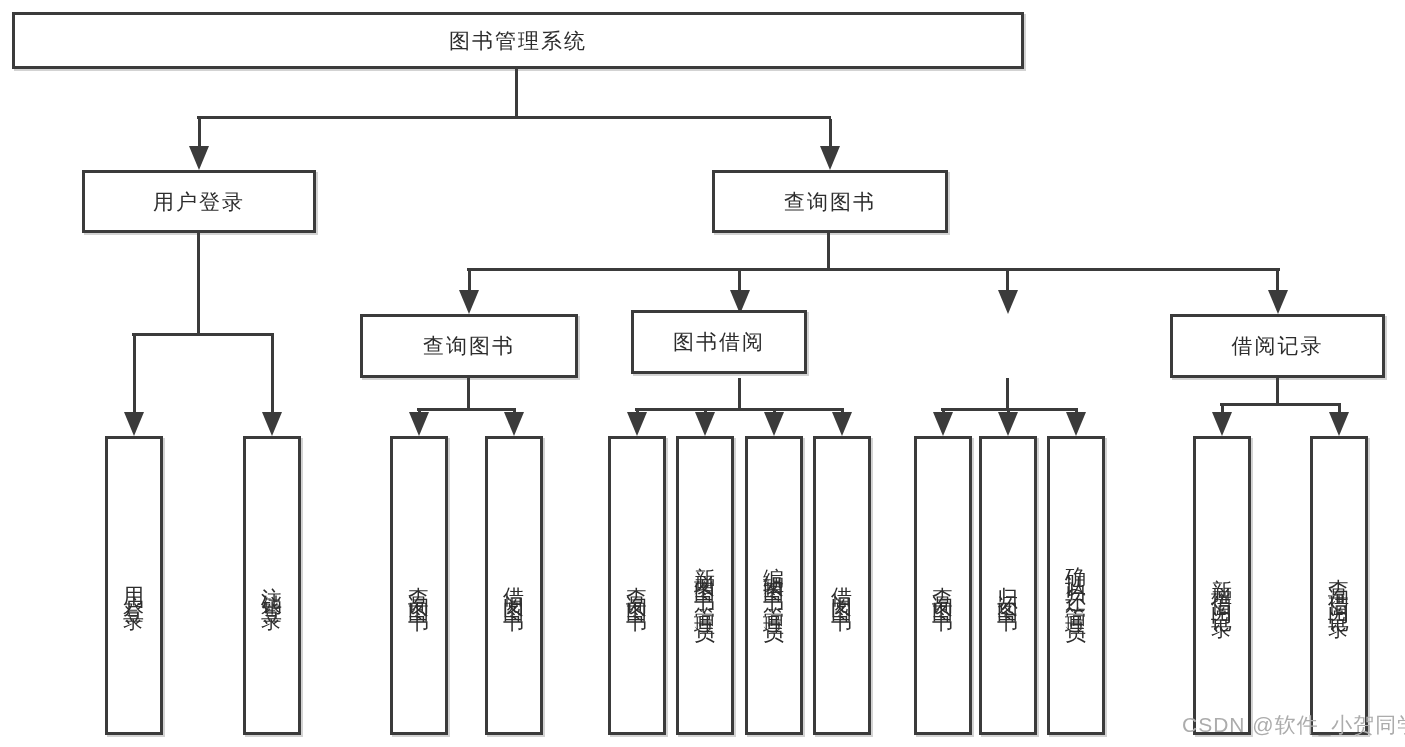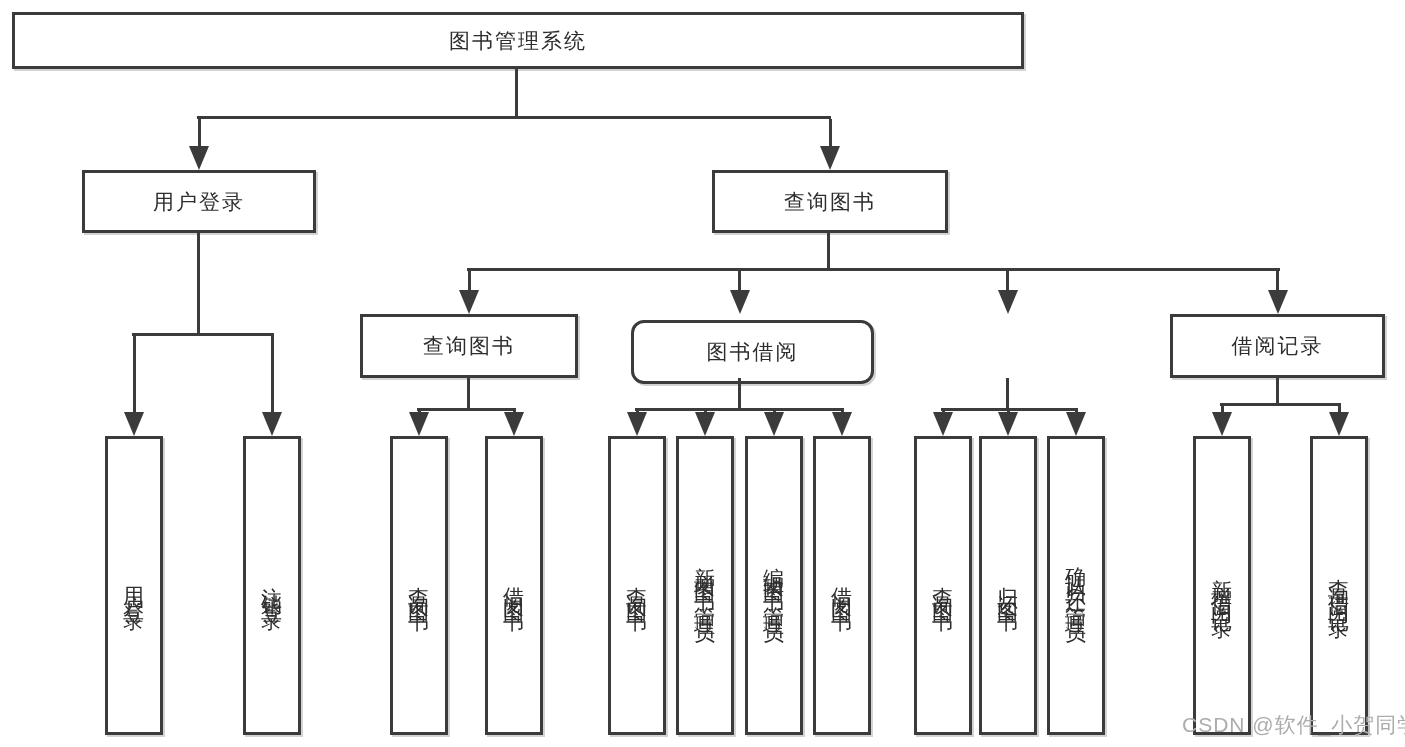--- a/index.html
+++ b/index.html
@@ -88,21 +88,21 @@
   <div class="stem" style="left:738px;top:271px;height:22px;"></div>
   <div class="ahead" style="left:730px;top:290px;"></div>
   <div class="stem" style="left:1006px;top:271px;height:22px;"></div>
   <div class="ahead" style="left:998px;top:290px;"></div>
   <div class="stem" style="left:1276px;top:271px;height:22px;"></div>
   <div class="ahead" style="left:1268px;top:290px;"></div>
 
   <div class="box" style="left:360px;top:314px;width:218px;height:64px;">
     <span class="lbl">查询图书</span>
   </div>
-  <div class="box" style="left:631px;top:320px;width:243px;height:64px;border-radius:13px;">
+  <div class="box" style="left:631px;top:310px;width:176px;height:64px;">
     <span class="lbl">图书借阅</span>
   </div>
   <div class="box" style="left:1170px;top:314px;width:215px;height:64px;">
     <span class="lbl">借阅记录</span>
   </div>
 
   <div class="vline" style="left:467px;top:378px;height:33px;"></div>
   <div class="hline" style="left:417px;top:408px;width:99px;"></div>
   <div class="stem" style="left:418px;top:411px;height:3px;"></div>
   <div class="ahead" style="left:409px;top:412px;"></div>

